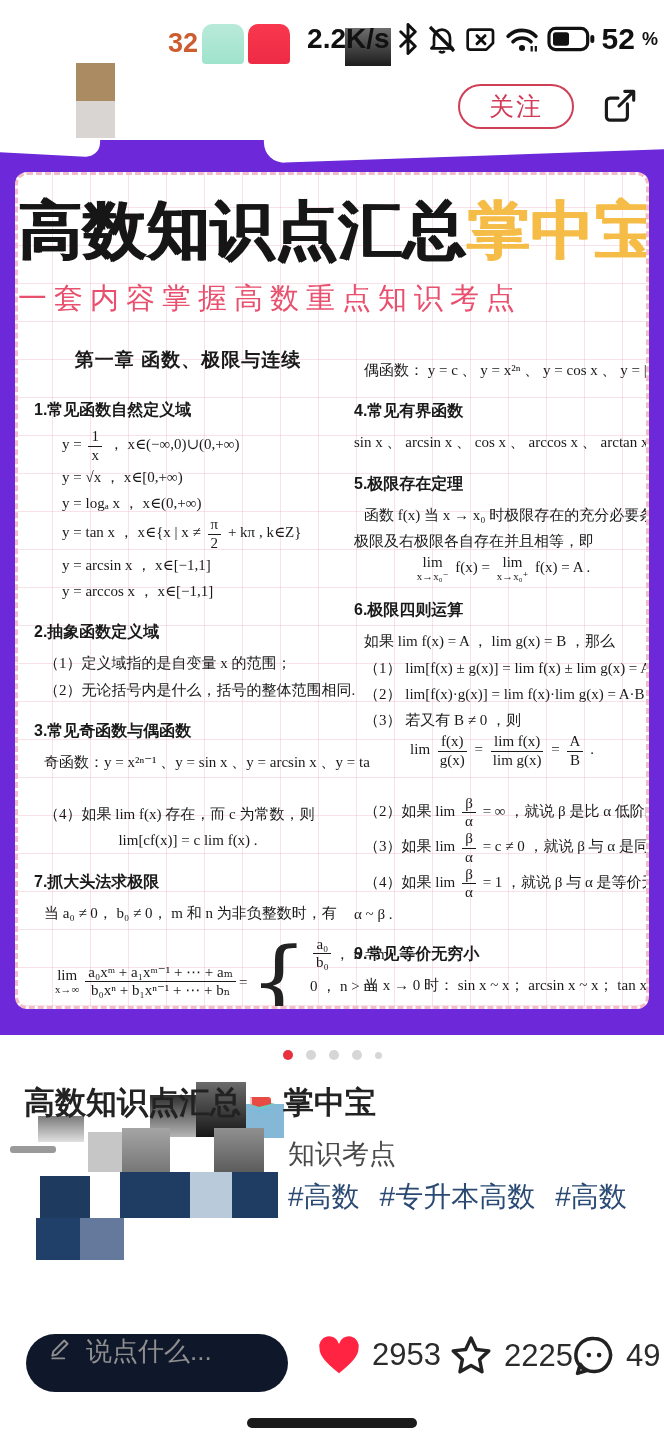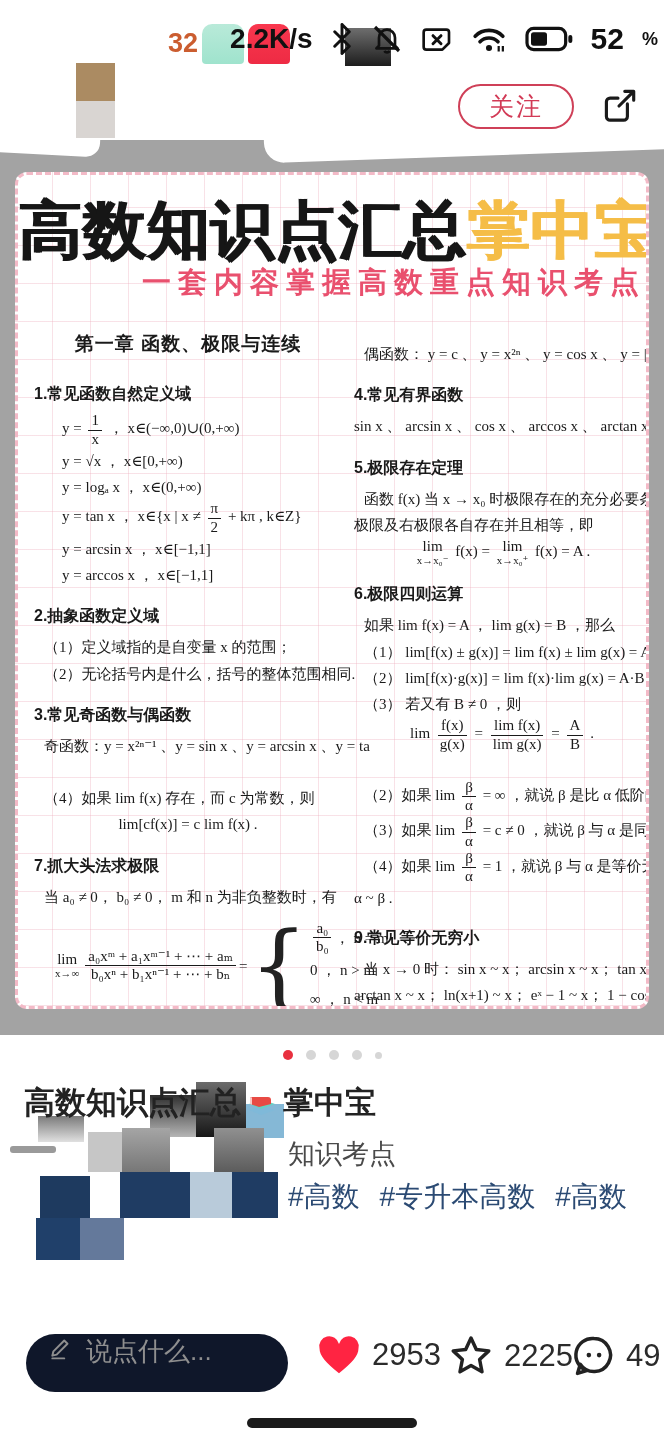--- a/index.html
+++ b/index.html
@@ -7,45 +7,45 @@
   body { font-family:"Liberation Sans","DejaVu Sans",sans-serif; }
   .screen { position:relative; width:664px; height:1439px; background:#fff; overflow:hidden; margin:0 auto; }
 
   
   .statusbar { position:absolute; top:0; left:0; width:664px; height:62px; }
   .sb-left { position:absolute; left:168px; top:24px; display:flex; align-items:flex-start; gap:4px; }
   .sb-time { font-size:27px; font-weight:700; color:#c2410c; opacity:.85; margin-top:4px; }
   .app-chip { width:42px; height:40px; border-radius:10px 10px 4px 4px; }
   .chip-teal { background:linear-gradient(180deg,#b9ead9,#9fe3cd); }
   .chip-red { background:linear-gradient(180deg,#f9374e,#ee2b44); }
-  .sb-right { position:absolute; right:6px; top:22px; display:flex; align-items:center; gap:18px; }
+  .sb-right { position:absolute; right:6px; top:22px; display:flex; align-items:center; gap:7px; }
   .censor-dark { position:absolute; left:345px; top:28px; width:46px; height:38px; background:linear-gradient(180deg,#6e6e6e,#1d1d1d); z-index:0; }
   .sb-speed { font-size:28px; font-weight:600; color:#111; position:relative; z-index:1; }
   .sb-batt-num { font-size:30px; font-weight:600; color:#111; }
   .sb-batt-pct { font-size:18px; font-weight:700; color:#111; }
   .sb-icon { display:block; }
 
   
   .avatar-censored-a { position:absolute; left:76px; top:63px; width:39px; height:38px; background:#ab8b62; }
   .avatar-censored-b { position:absolute; left:76px; top:101px; width:39px; height:37px; background:#d9d5d2; }
   .follow-btn { position:absolute; right:90px; top:84px; width:116px; height:45px; border:2px solid #cf4058; border-radius:23px; display:flex; align-items:center; justify-content:center; background:#fff; }
   .follow-btn span { color:#d23a56; font-size:25px; font-weight:500; letter-spacing:2px; }
   .share-btn { position:absolute; right:24px; top:85px; width:42px; height:42px; }
 
   
-  .poster { position:absolute; top:140px; left:0; width:664px; height:895px; background:#a3a3a3; overflow:hidden; }
+  .poster { position:absolute; top:140px; left:0; width:664px; height:895px; background:#6d28d9; overflow:hidden; }
   .swoosh-r { position:absolute; top:-14px; right:-20px; width:420px; height:30px; background:#fff; border-radius:0 0 20px 20px; transform:rotate(-2deg); }
   .swoosh-l { position:absolute; top:-10px; left:-30px; width:130px; height:24px; background:#fff; transform:rotate(3deg); border-radius:0 0 14px 10px; }
   .card { position:absolute; top:32px; left:15px; right:15px; bottom:26px; background:#fff; border:3px dashed #f3bac7; border-radius:12px; overflow:hidden;
           background-image:linear-gradient(rgba(238,178,192,.38) 1px, transparent 1px),linear-gradient(90deg, rgba(238,178,192,.38) 1px, transparent 1px);
           background-size:38px 38px; background-position:-4px -6px; }
   .big-title { margin-top:22px; text-align:center; font-size:63px; font-weight:900; letter-spacing:1px; color:#161616; line-height:1.05;
                text-shadow:2px 0 0 #161616; white-space:nowrap; }
   .big-title .gold { color:#f5bd47; text-shadow:2px 0 0 #f5bd47; }
-  .poster-subtitle { text-align:right; font-size:29px; font-weight:700; color:#e9506e; letter-spacing:7px; white-space:nowrap; }
+  .poster-subtitle { margin-top:16px; text-align:left; font-size:29px; font-weight:400; color:#e9506e; letter-spacing:7px; white-space:nowrap; }
 
   .cols { display:flex; margin-top:24px; padding:0 16px; gap:12px; color:#1a1a1a; }
   .col { font-family:"Liberation Serif","DejaVu Serif",serif; font-size:15px; line-height:1.75; }
   .col-left { width:308px; }
   .col-right { width:296px; padding-top:14px; }
   .chapter { text-align:center; font-family:"Liberation Sans","DejaVu Sans",sans-serif; font-weight:700; font-size:19px; margin-bottom:20px; letter-spacing:1px; }
   .sec-title { font-family:"Liberation Sans","DejaVu Sans",sans-serif; font-weight:700; font-size:16px; margin-top:12px; margin-bottom:4px; }
   .ml { padding-left:28px; }
   .ml2 { padding-left:10px; }
   .center { text-align:center; padding-left:0; }

